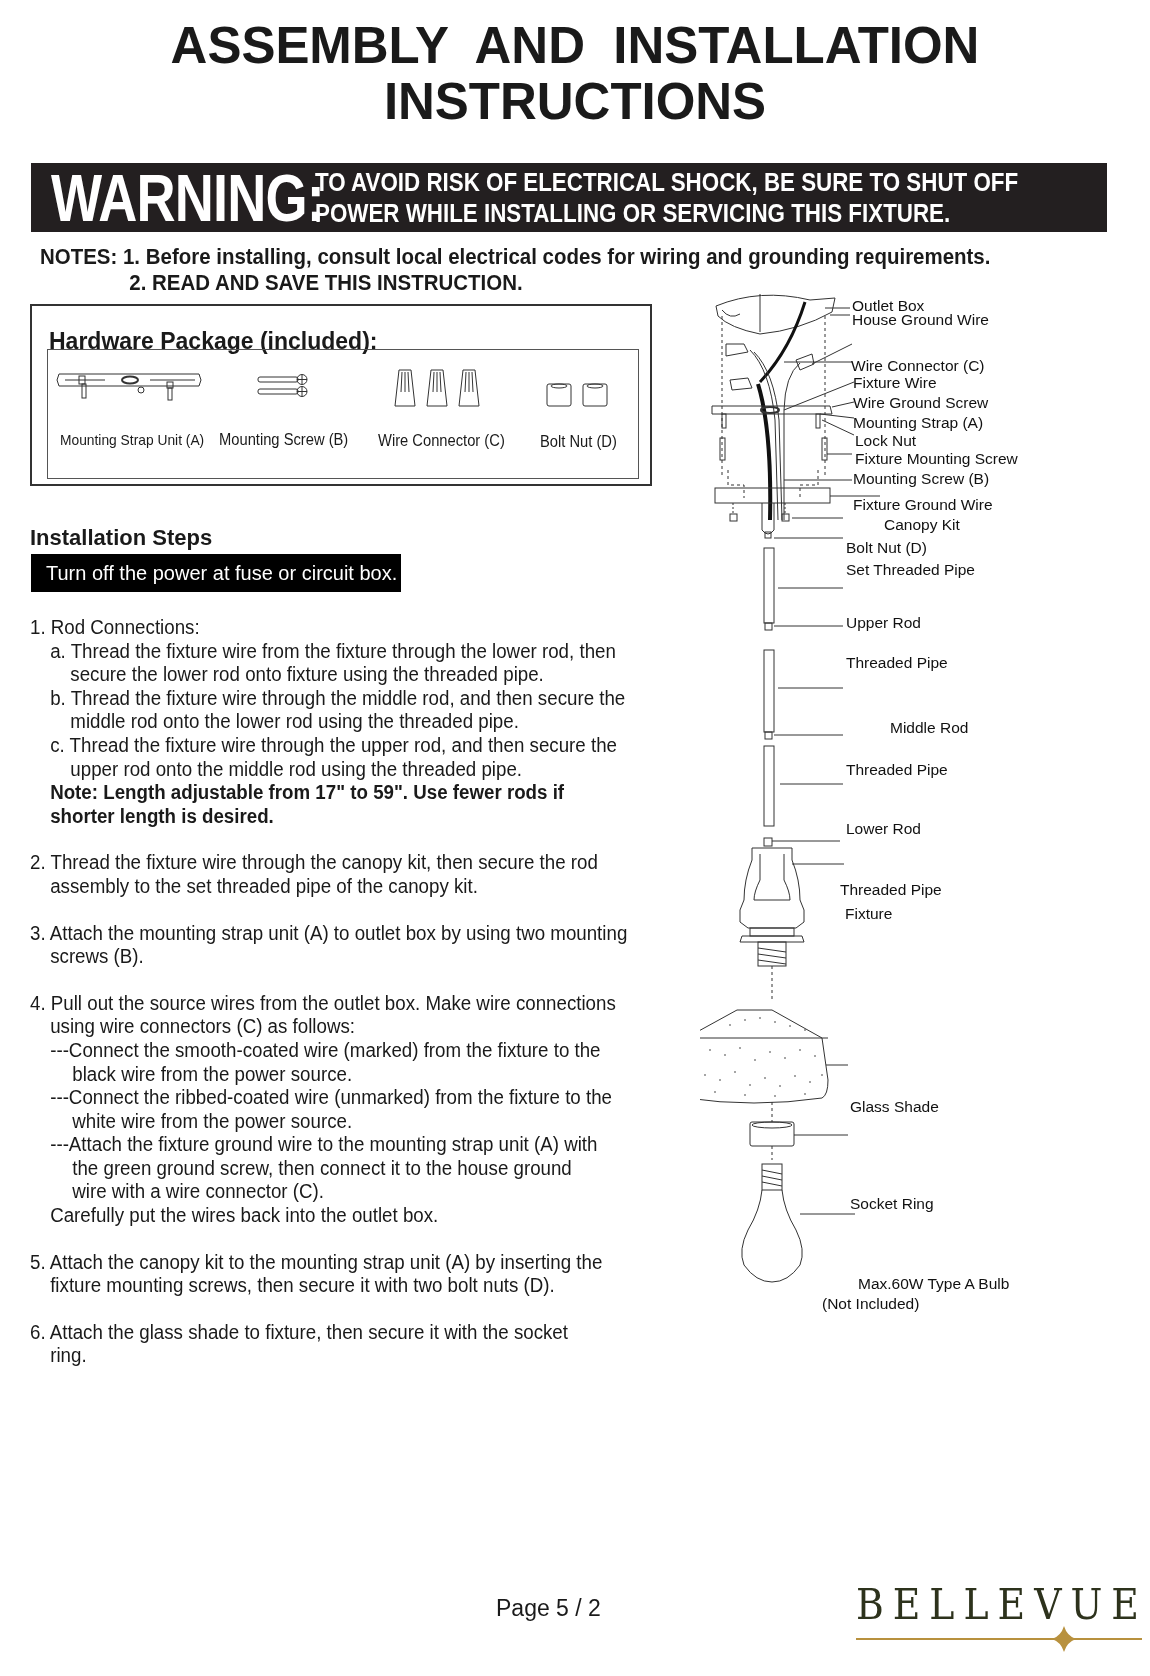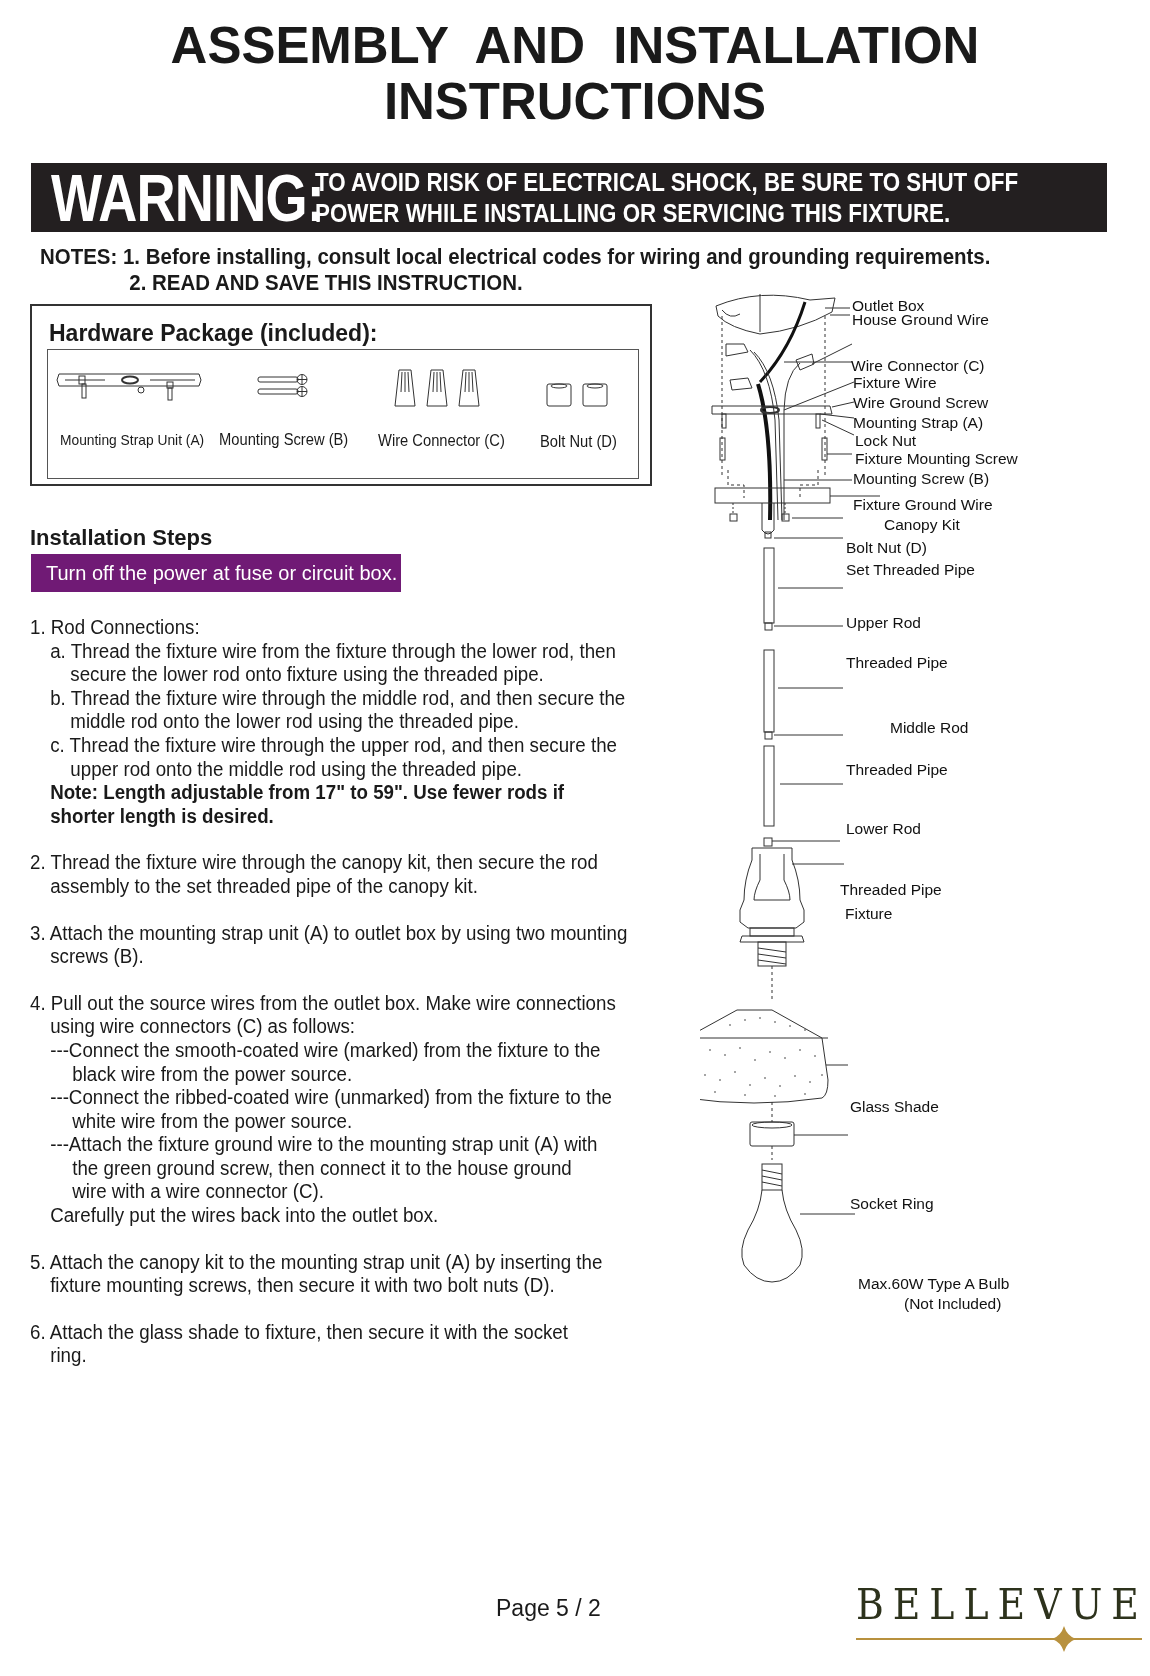--- a/index.html
+++ b/index.html
@@ -37,31 +37,31 @@
     left: 40px; top: 244px; font-weight: bold; font-size: 22px; line-height: 26px;
     white-space: nowrap; transform: scaleX(0.93); transform-origin: left top;
   }
   .notes .n2 { padding-left: 96px; }
 
   .hw-box {
     left: 30px; top: 304px; width: 622px; height: 182px;
     border: 2px solid #333; box-sizing: border-box;
   }
   .hw-title {
-    left: 49px; top: 320px; font-weight: bold; font-size: 23px; text-align: right;
+    left: 49px; top: 328px; font-weight: bold; font-size: 23px; text-align: right;
   }
   .hw-inner {
     left: 47px; top: 349px; width: 592px; height: 130px;
     border: 1px solid #555; box-sizing: border-box;
   }
   .hw-label { font-size: 15px; white-space: nowrap; transform: scaleX(0.92); transform-origin: left top; }
 
   .steps-head { left: 30px; top: 511px; font-weight: bold; font-size: 22px; margin-top: 14px; }
   .power-bar {
-    left: 31px; top: 554px; width: 370px; height: 38px; background: #701a75;
+    left: 31px; top: 554px; width: 370px; height: 38px; background: #000000;
     color: #fff; font-size: 20px; line-height: 38px; box-sizing: border-box; padding-left: 15px;
     white-space: nowrap;
   }
 
   .steps {
     left: 30px; top: 616px; width: 640px; font-size: 19.5px; line-height: 23.6px;
     transform: scaleX(0.96); transform-origin: left top;
   }
   .steps p { margin: 0; white-space: nowrap; }
   .ind1 { padding-left: 21px; }
@@ -351,21 +351,21 @@
 <div class="abs lbl" style="left:846px;top:614px;">Upper Rod</div>
 <div class="abs lbl" style="left:846px;top:654px;">Threaded Pipe</div>
 <div class="abs lbl" style="left:890px;top:719px;">Middle Rod</div>
 <div class="abs lbl" style="left:846px;top:761px;">Threaded Pipe</div>
 <div class="abs lbl" style="left:846px;top:820px;">Lower Rod</div>
 <div class="abs lbl" style="left:840px;top:881px;">Threaded Pipe</div>
 <div class="abs lbl" style="left:845px;top:905px;">Fixture</div>
 <div class="abs lbl" style="left:850px;top:1098px;">Glass Shade</div>
 <div class="abs lbl" style="left:850px;top:1195px;">Socket Ring</div>
 <div class="abs lbl" style="left:858px;top:1275px;">Max.60W Type A Bulb</div>
-<div class="abs lbl" style="left:904px;top:1295px;">(Not Included)</div>
+<div class="abs lbl" style="left:822px;top:1295px;">(Not Included)</div>
 
 <div class="abs page-num">Page 5 / 2</div>
 <div class="abs logo">
   <div class="logo-text">BELLEVUE</div>
   <svg style="position:absolute;left:0;top:46px;" width="286" height="26">
     <line x1="0" y1="13" x2="286" y2="13" stroke="#b8913e" stroke-width="2"></line>
     <path d="M208 0 Q211 10 220 13 Q211 16 208 26 Q205 16 196 13 Q205 10 208 0 Z" fill="#b8913e"></path>
   </svg>
 </div>
 

